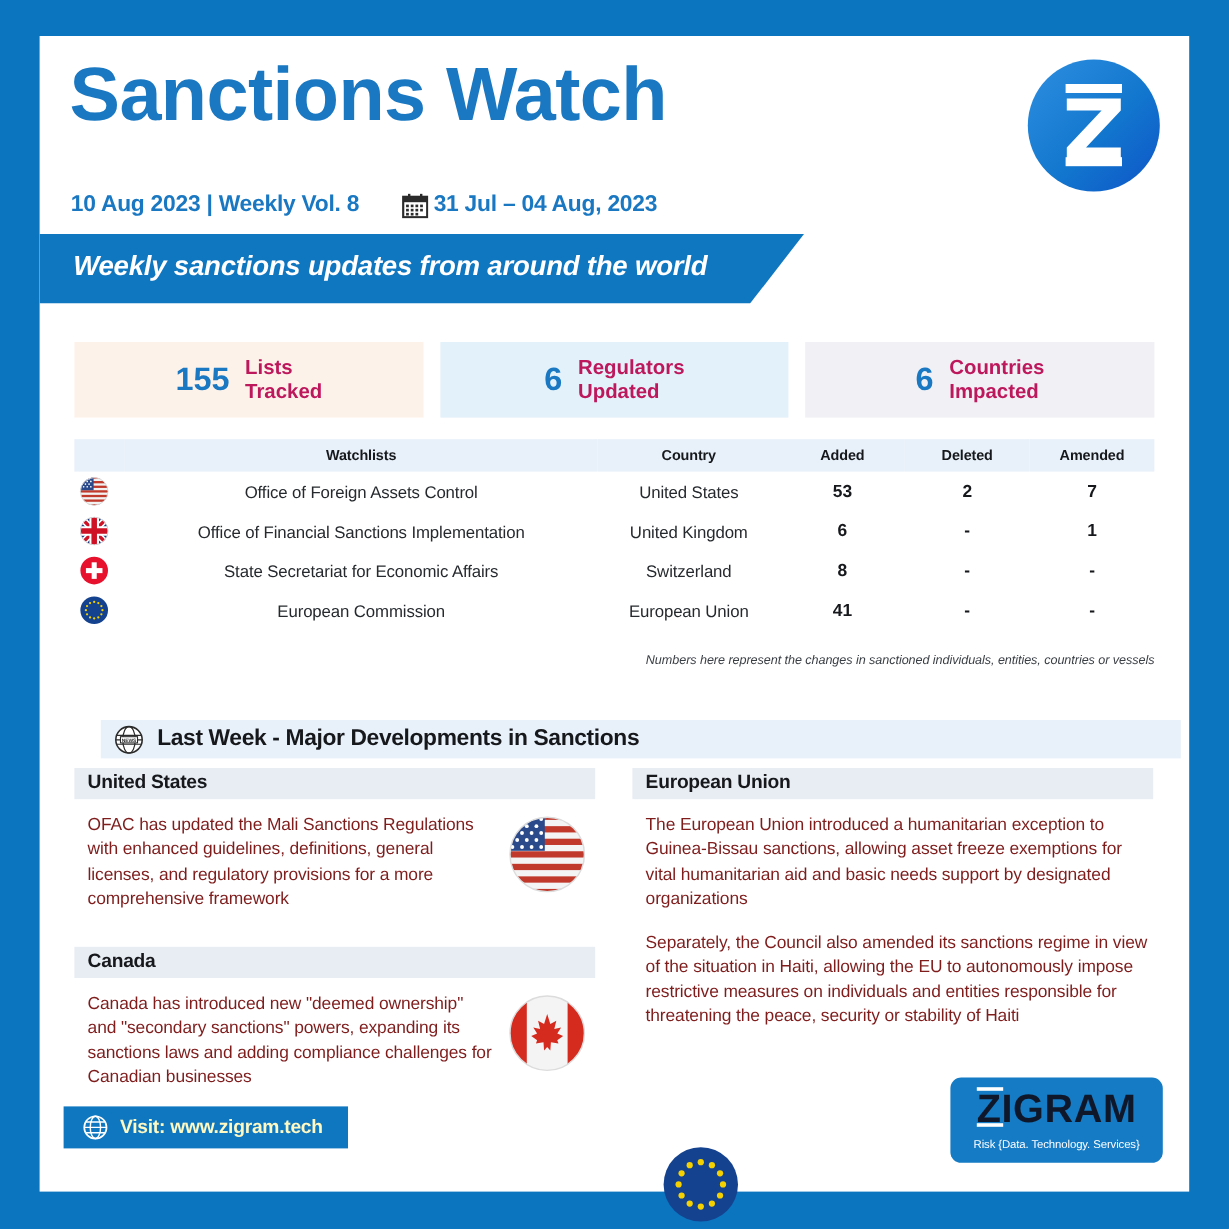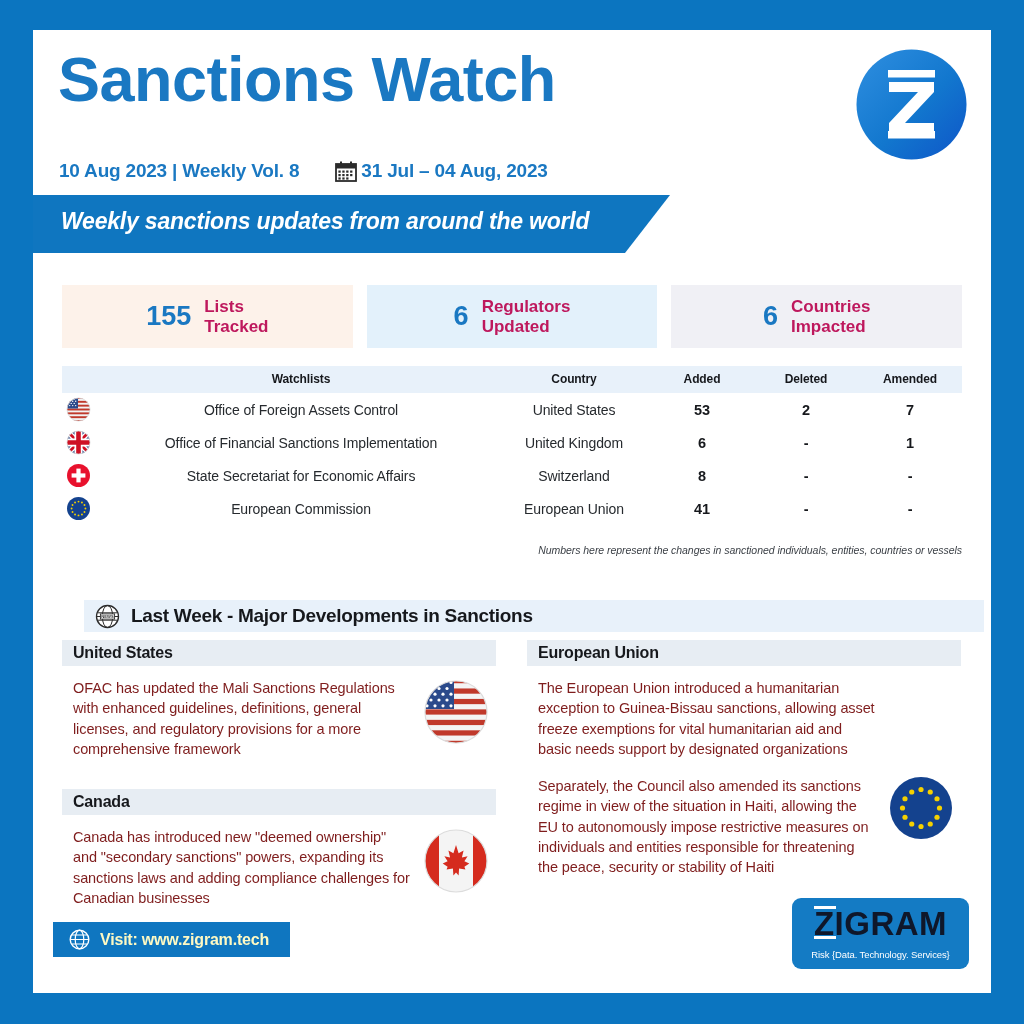--- a/index.html
+++ b/index.html
@@ -233,21 +233,21 @@
   .sec-text p + p { margin-top: 17px; }
 
   .big-flag {
     width: 68px; height: 68px;
     flex: none;
     display: block;
     margin-left: 6px;
   }
   .flag-slot { width: 86px; flex: none; display: flex; justify-content: center; }
 
-  .col-right .sec-body { padding-top: 12px; }
+  .col-right .sec-body { padding-top: 12px; flex-direction: column; }
 
   .spacer-28 { height: 30px; }
 
   
   .visit-btn {
     position: absolute;
     left: 20px;
     bottom: 36px;
     height: 35px;
     background: #0F76C0;

